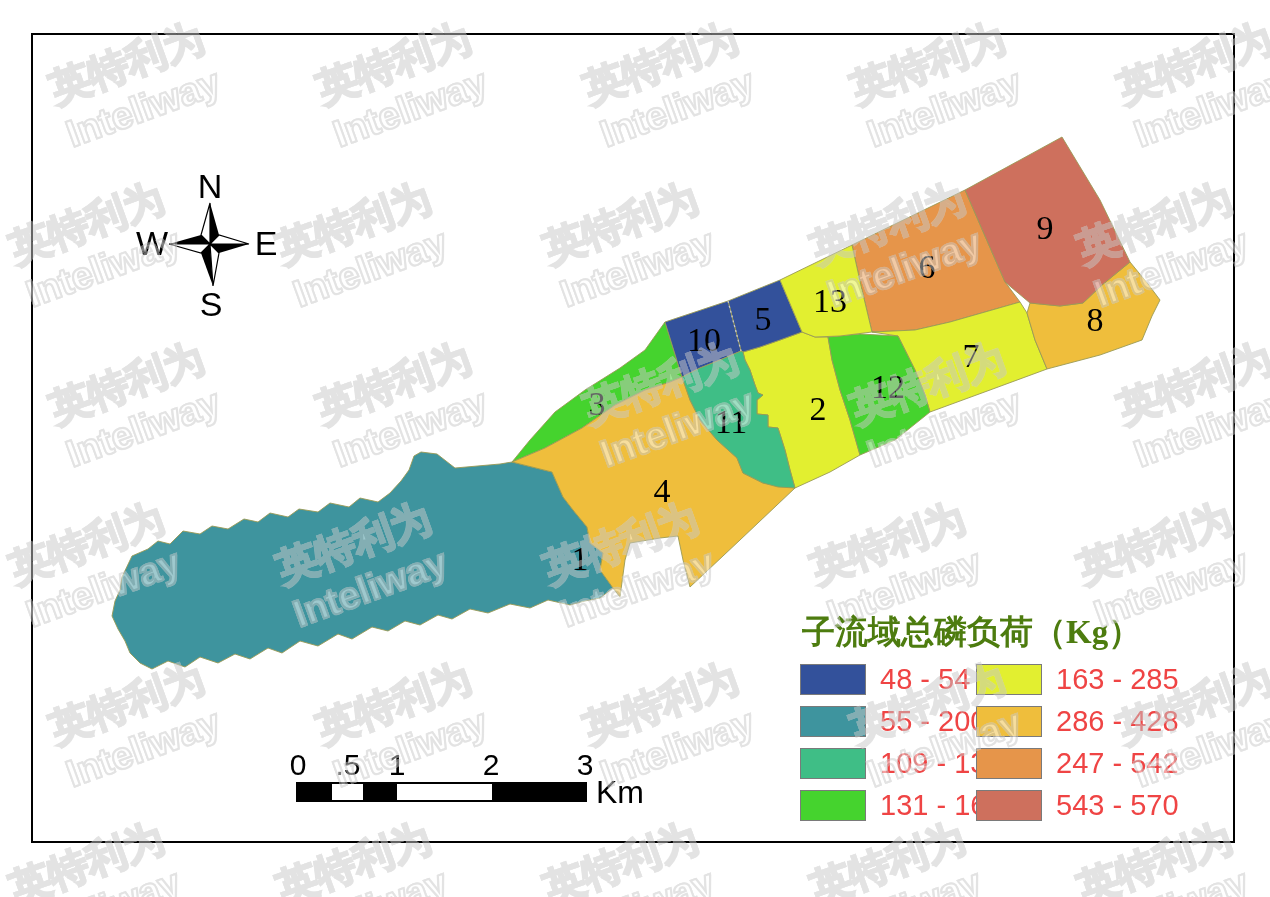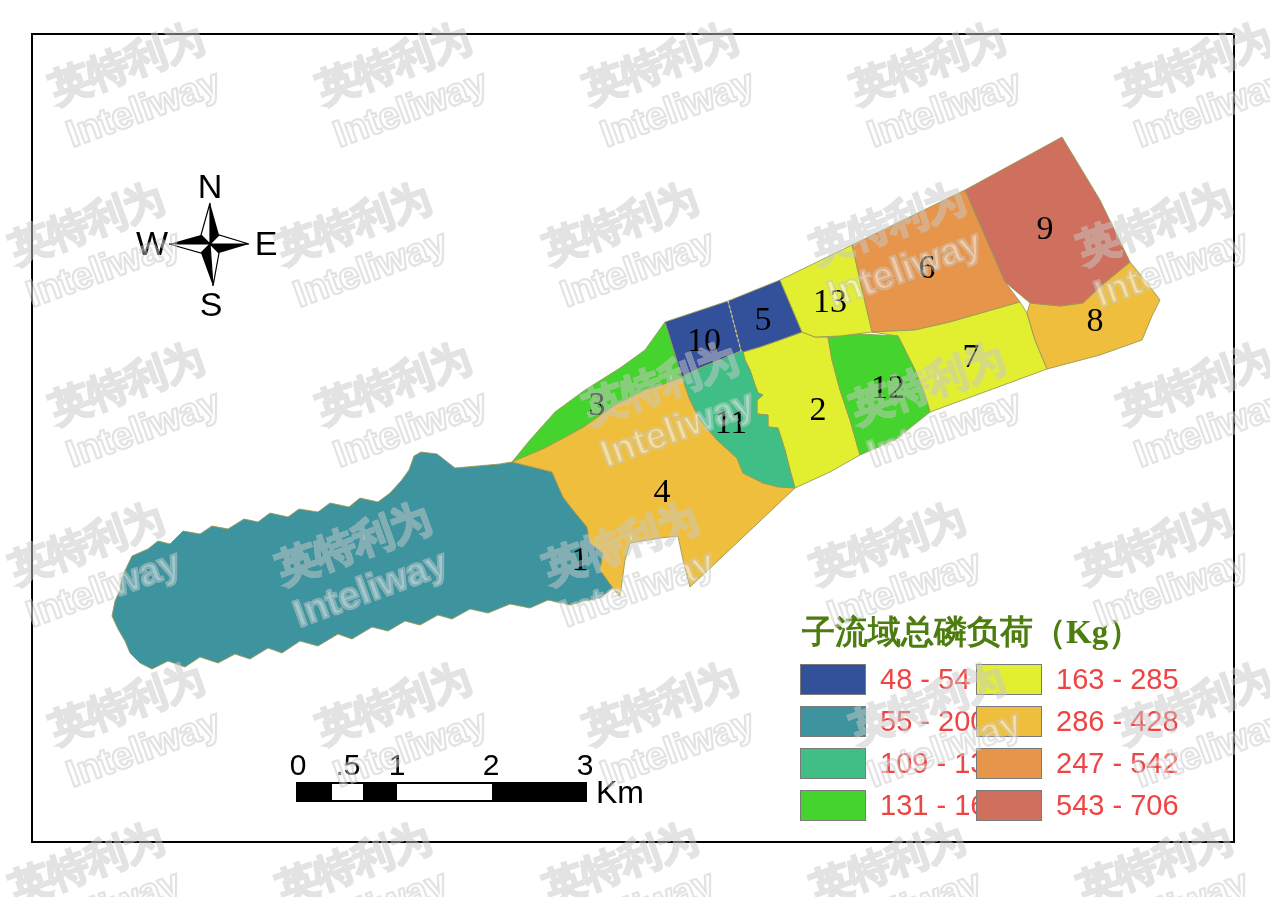--- a/index.html
+++ b/index.html
@@ -185,21 +185,21 @@
       <div class="legend-row">
         <div class="legend-swatch" style="background: rgb(239, 190, 60);"></div>
         <span class="legend-label">286 - 428</span>
       </div>
       <div class="legend-row">
         <div class="legend-swatch" style="background: rgb(230, 149, 74);"></div>
         <span class="legend-label">247 - 542</span>
       </div>
       <div class="legend-row">
         <div class="legend-swatch" style="background: rgb(206, 112, 93);"></div>
-        <span class="legend-label">543 - 706</span>
+        <span class="legend-label">543 - 570</span>
       </div>
     </div>
 
   <div id="scale-ticks">
       <span class="scale-tick" style="left: 298px;">0</span>
       <span class="scale-tick" style="left: 348px;">.5</span>
       <span class="scale-tick" style="left: 397px;">1</span>
       <span class="scale-tick" style="left: 491px;">2</span>
       <span class="scale-tick" style="left: 585px;">3</span>
     </div>

